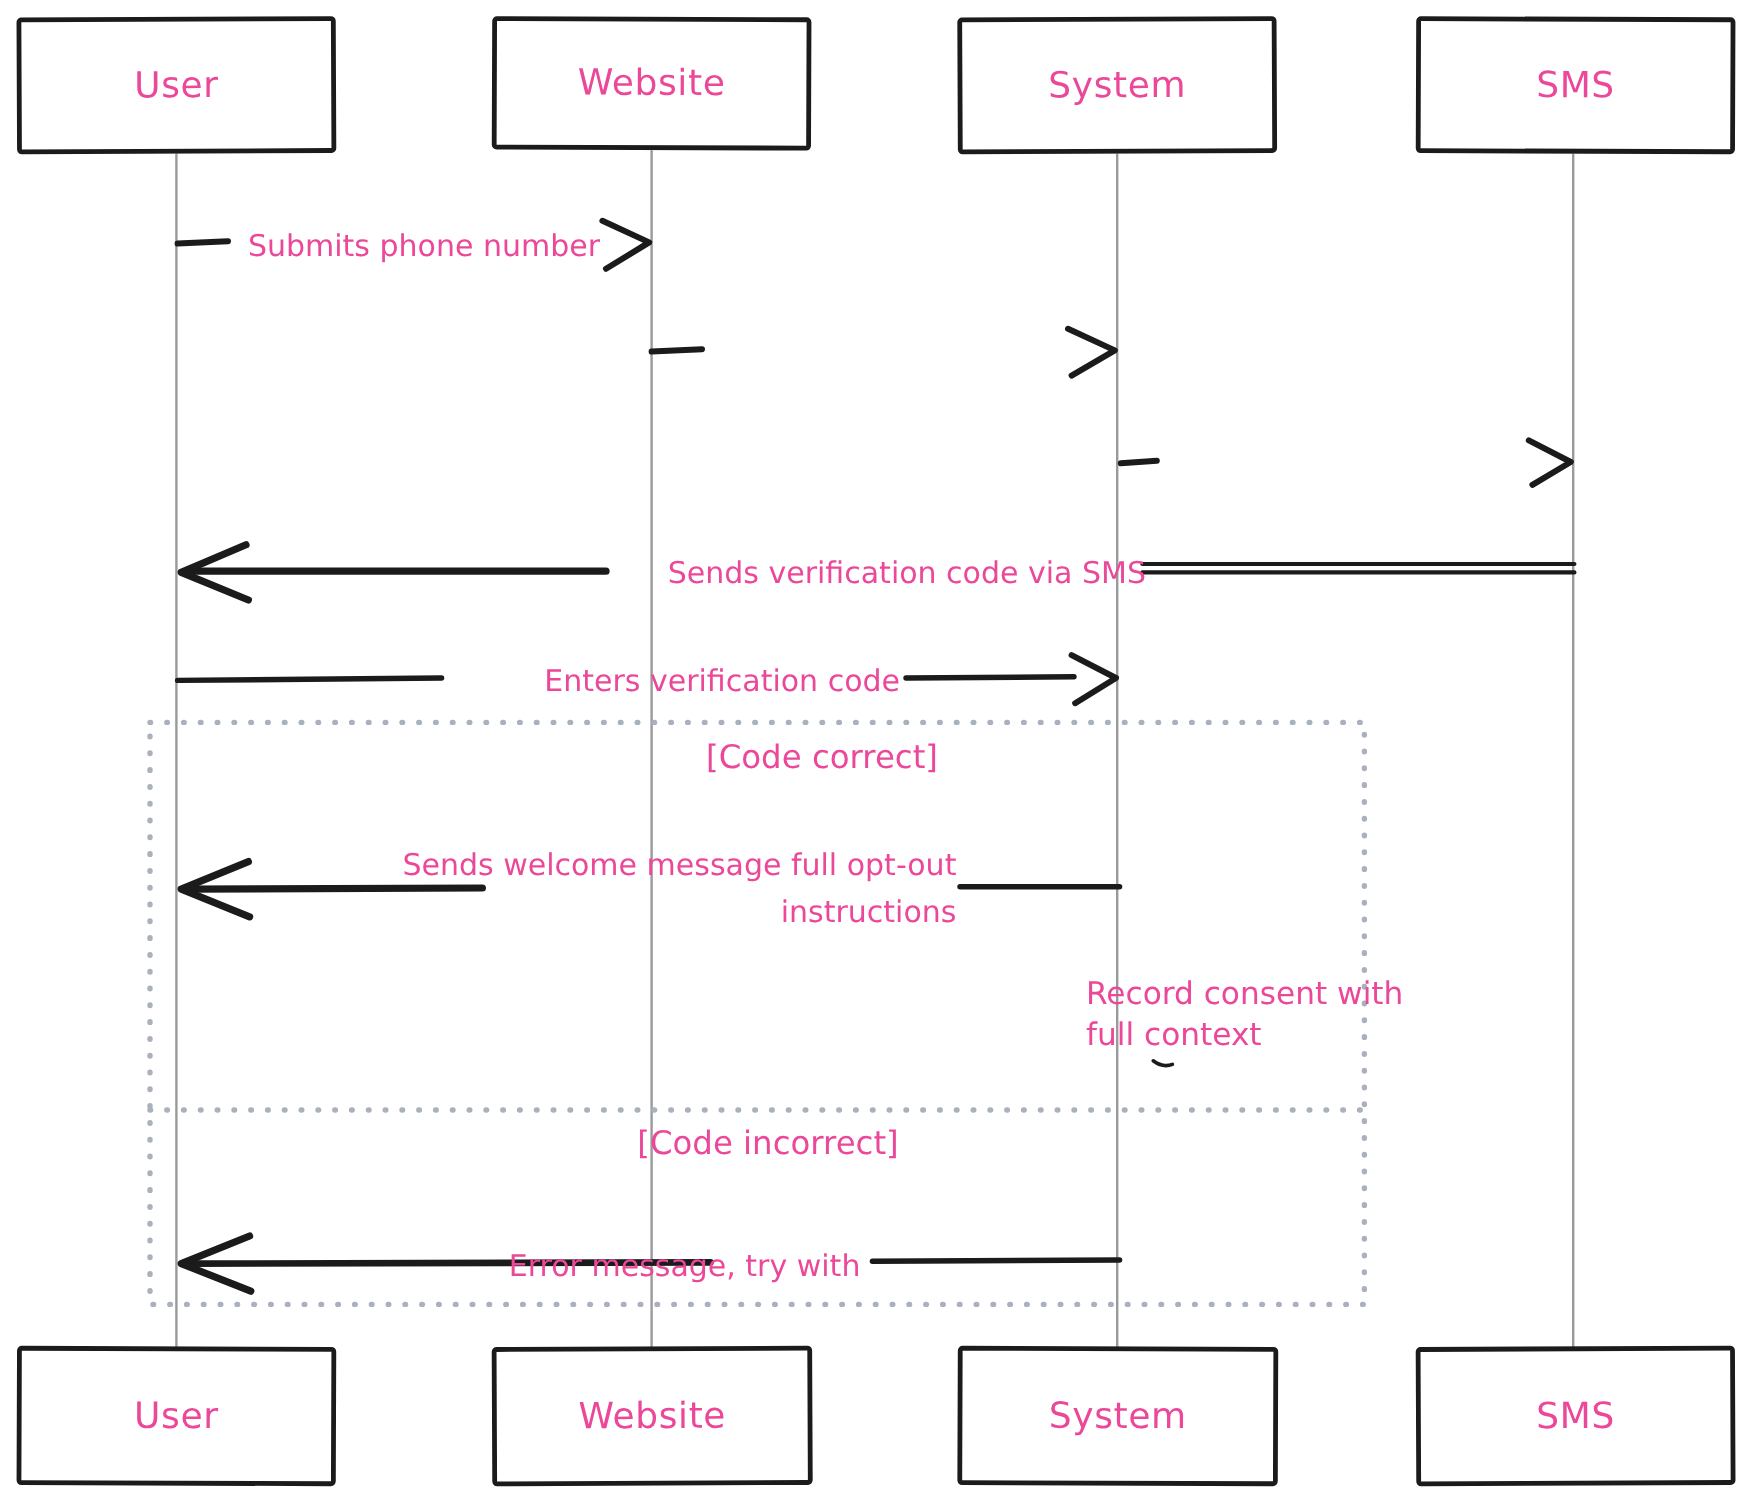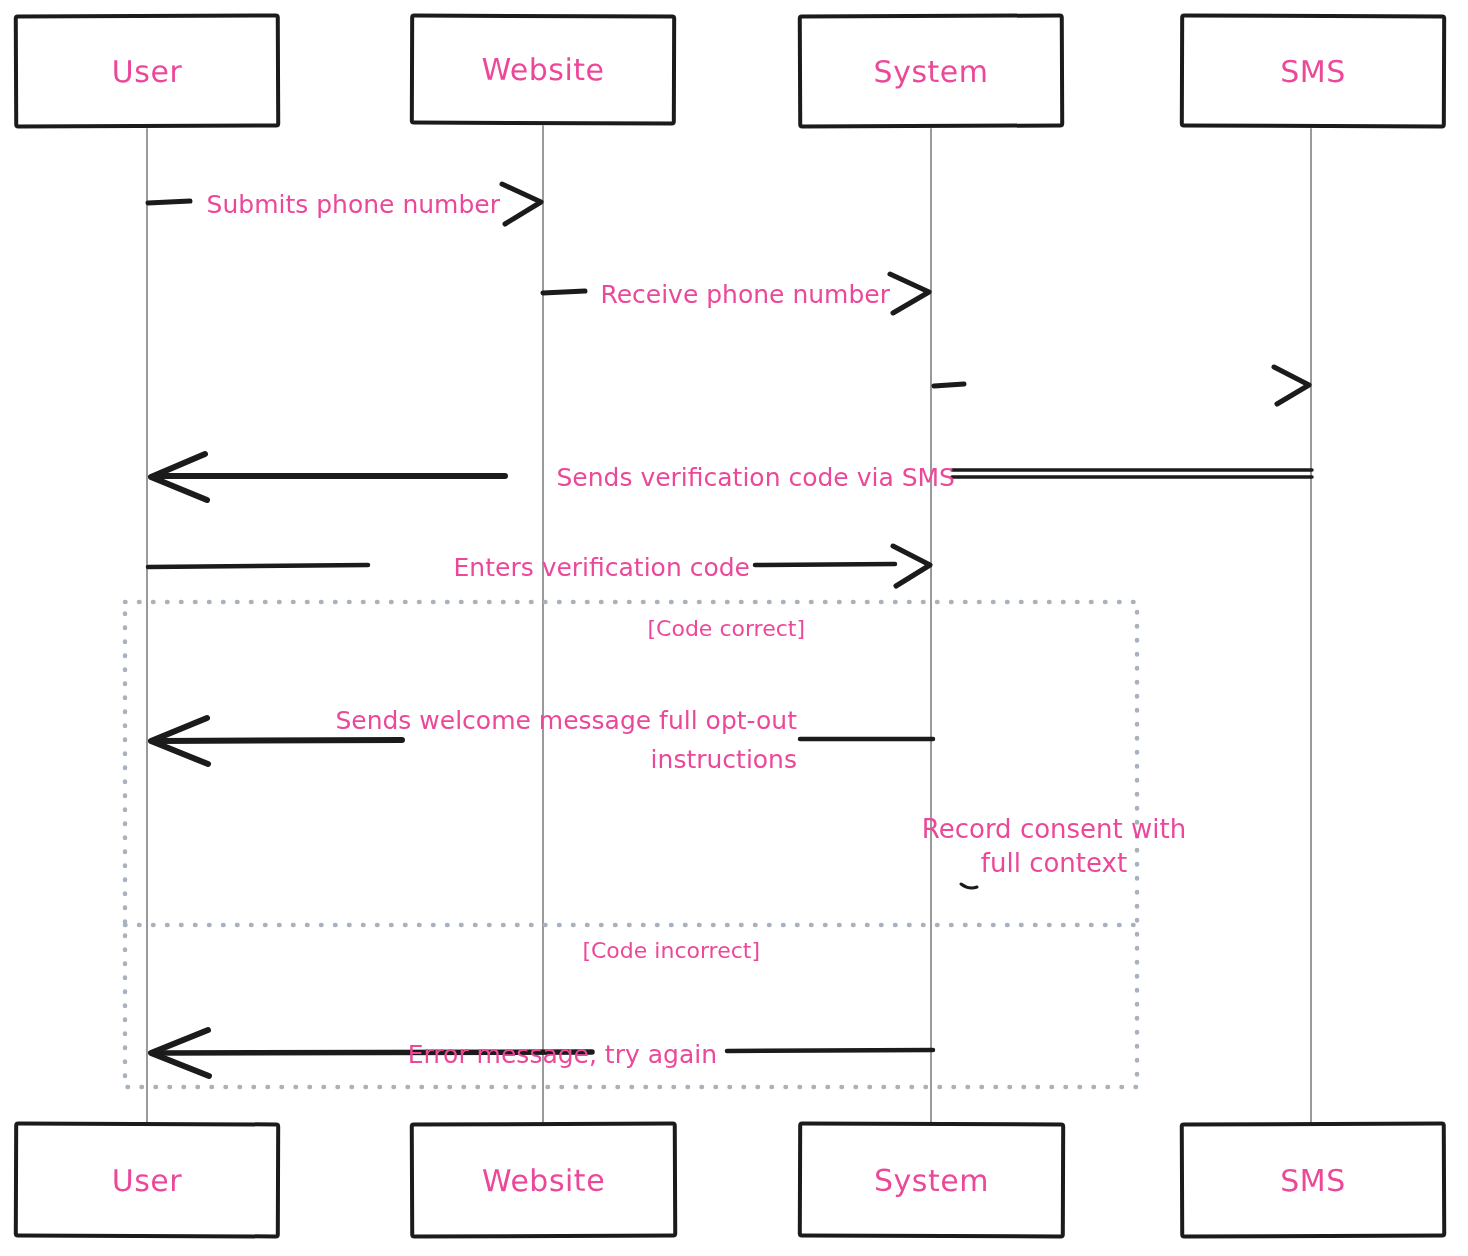--- a/index.html
+++ b/index.html
@@ -26,27 +26,27 @@
   .tilt-b{transform:rotate(0.2deg);}
   .msg{
     position:absolute;
     font-size:25px;
     text-align:right;
     line-height:39px;
     white-space:normal;
   }
   .cond{
     position:absolute;
-    font-size:22px;
-    text-align:right;
+    font-size:27px;
+    text-align:center;
   }
   .note{
     position:absolute;
     font-size:26px;
-    text-align:center;
+    text-align:left;
     line-height:34px;
   }
 </style>
 </head>
 <body>
 
 <div id="canvas">
 
   <svg id="wires" viewBox="0 0 1468 1256" fill="none" stroke-linecap="round" stroke-linejoin="round">
 
@@ -113,36 +113,35 @@
   </div>
   <div class="actor-box tilt-a" style="left:798px;top:14px;width:266px;height:114px;">
     <span>System</span>
   </div>
   <div class="actor-box tilt-b" style="left:1180px;top:14px;width:266px;height:114px;">
     <span>SMS</span>
   </div>
 
   <div class="msg" style="left:190px;top:185px;width:310px;">Submits phone number</div>
 
-  <div class="msg" style="left:585px;top:275px;width:305px;">Receive phone number</div>
 
 
   <div class="msg" style="left:510px;top:458px;width:445px;">Sends verification code via SMS</div>
 
   <div class="msg" style="left:372px;top:548px;width:378px;">Enters verification code</div>
 
   <div class="cond" style="left:565px;top:616px;width:240px;">[Code correct]</div>
 
   <div class="msg" style="left:285px;top:701px;width:512px;">Sends welcome message full opt-out instructions</div>
 
   <div class="note" style="left:905px;top:812px;width:298px;">Record consent with full context</div>
 
   <div class="cond" style="left:520px;top:938px;width:240px;">[Code incorrect]</div>
 
-  <div class="msg" style="left:372px;top:1035px;width:345px;">Error message, try again</div>
+  <div class="msg" style="left:372px;top:1035px;width:345px;">Error message, try with</div>
 
   <div class="actor-box tilt-b" style="left:14px;top:1122px;width:266px;height:116px;">
     <span>User</span>
   </div>
   <div class="actor-box tilt-a" style="left:410px;top:1122px;width:267px;height:116px;">
     <span>Website</span>
   </div>
   <div class="actor-box tilt-b" style="left:798px;top:1122px;width:267px;height:116px;">
     <span>System</span>
   </div>

